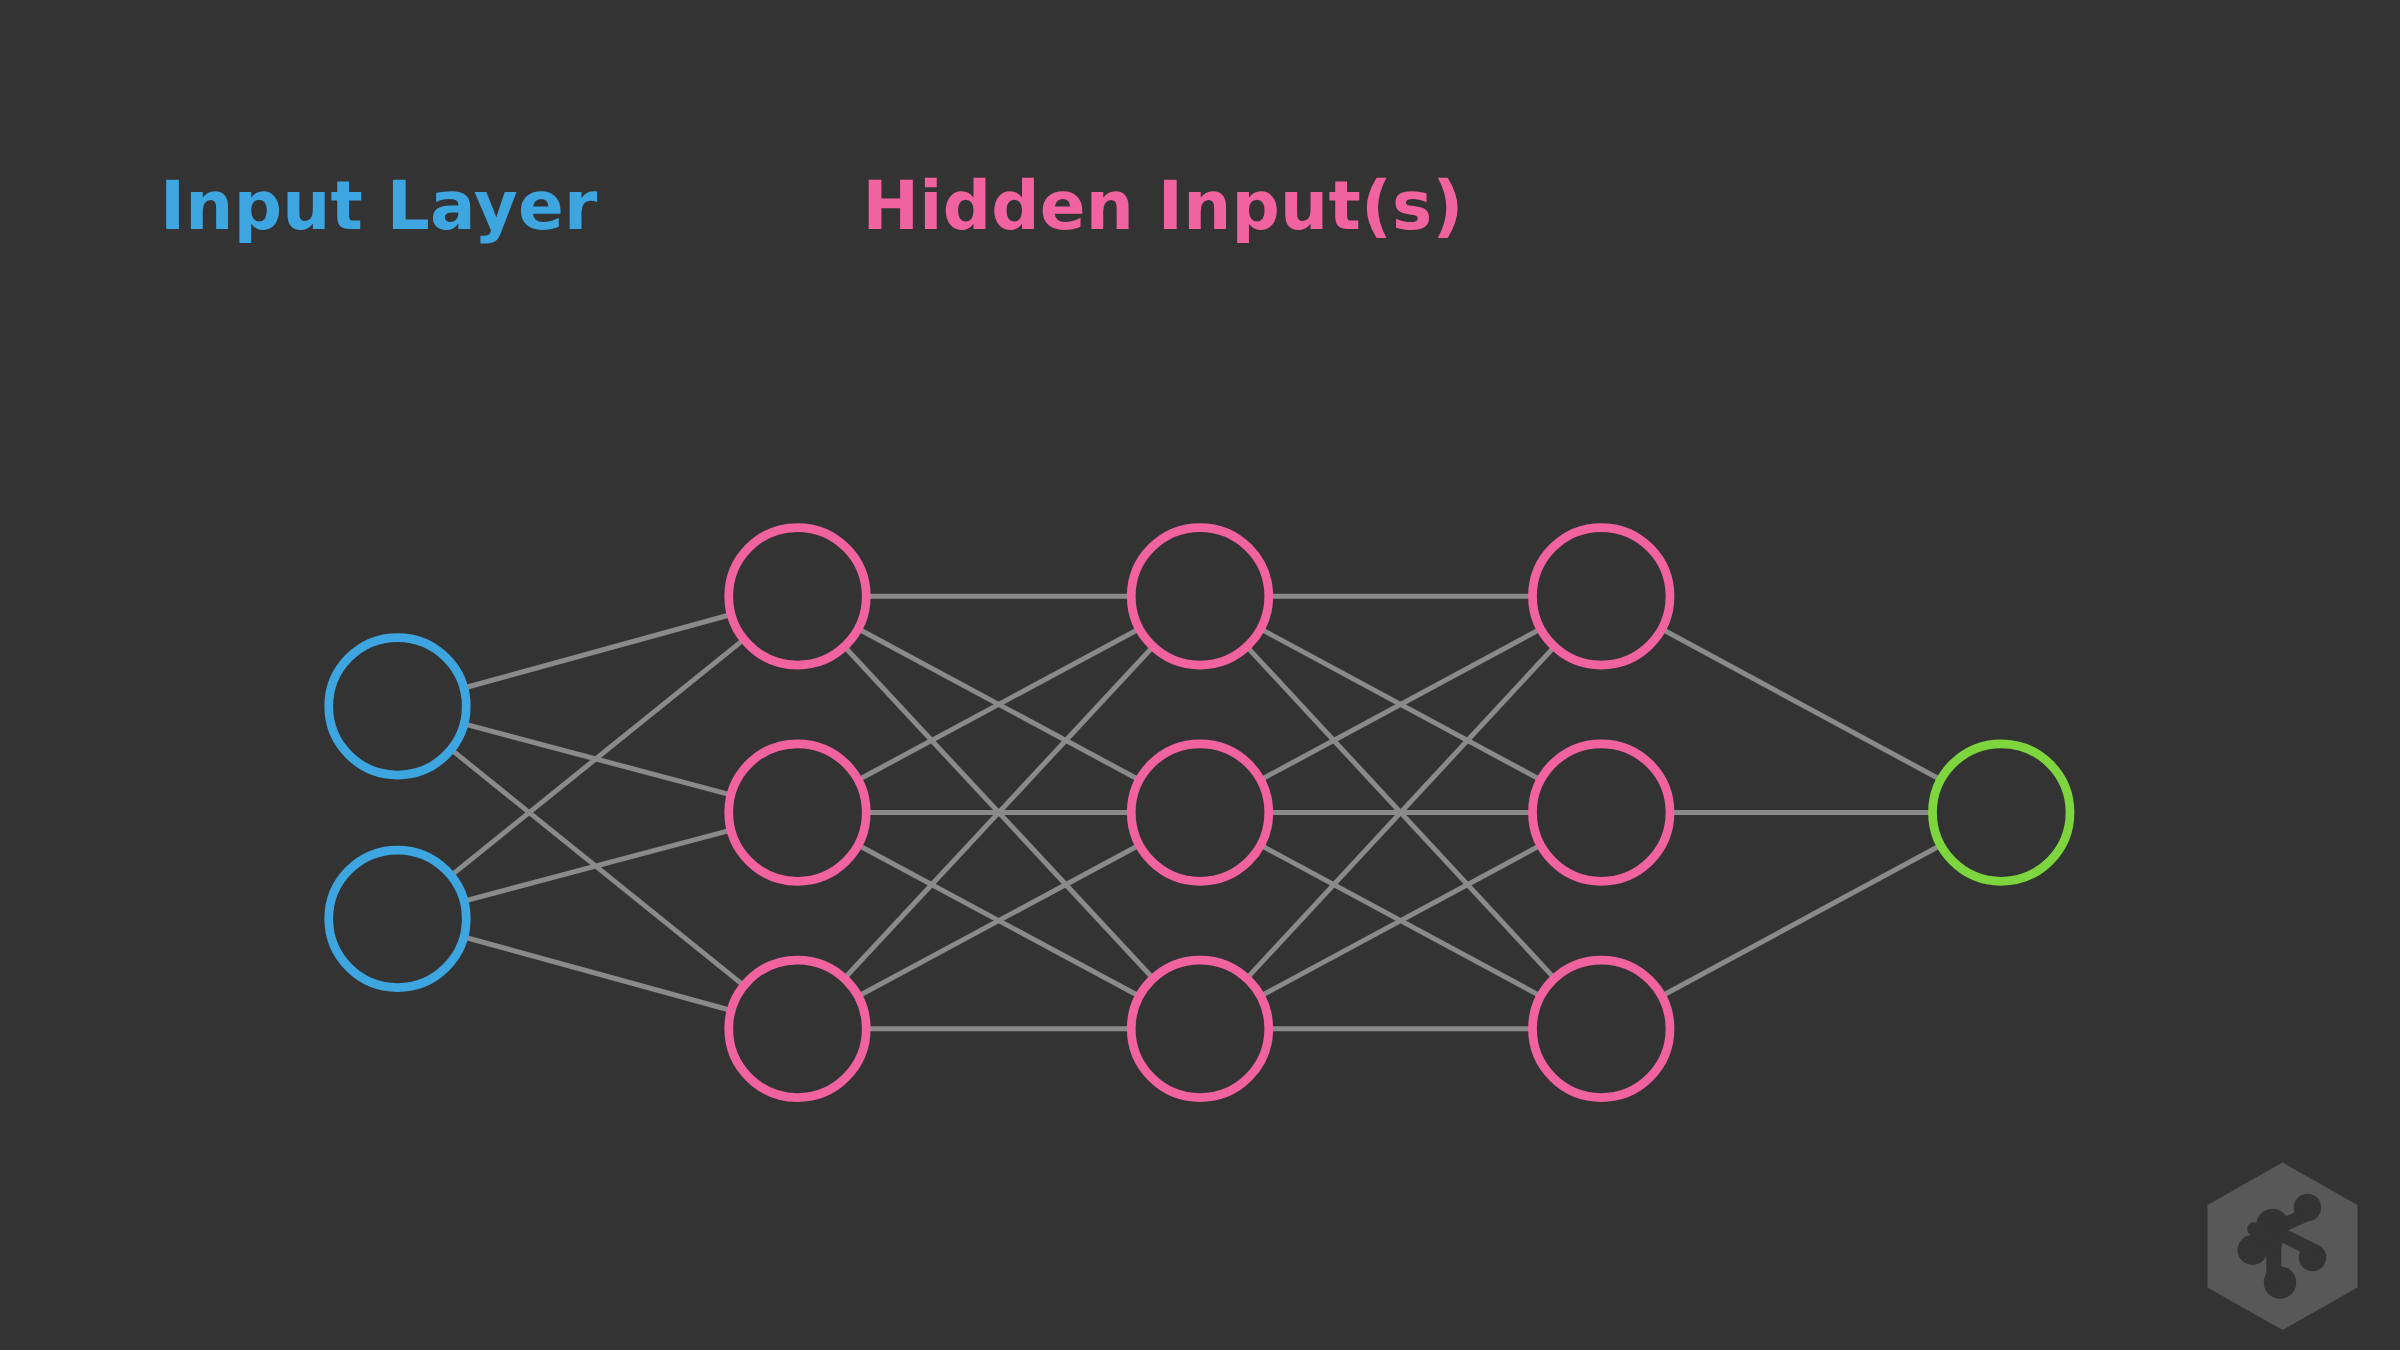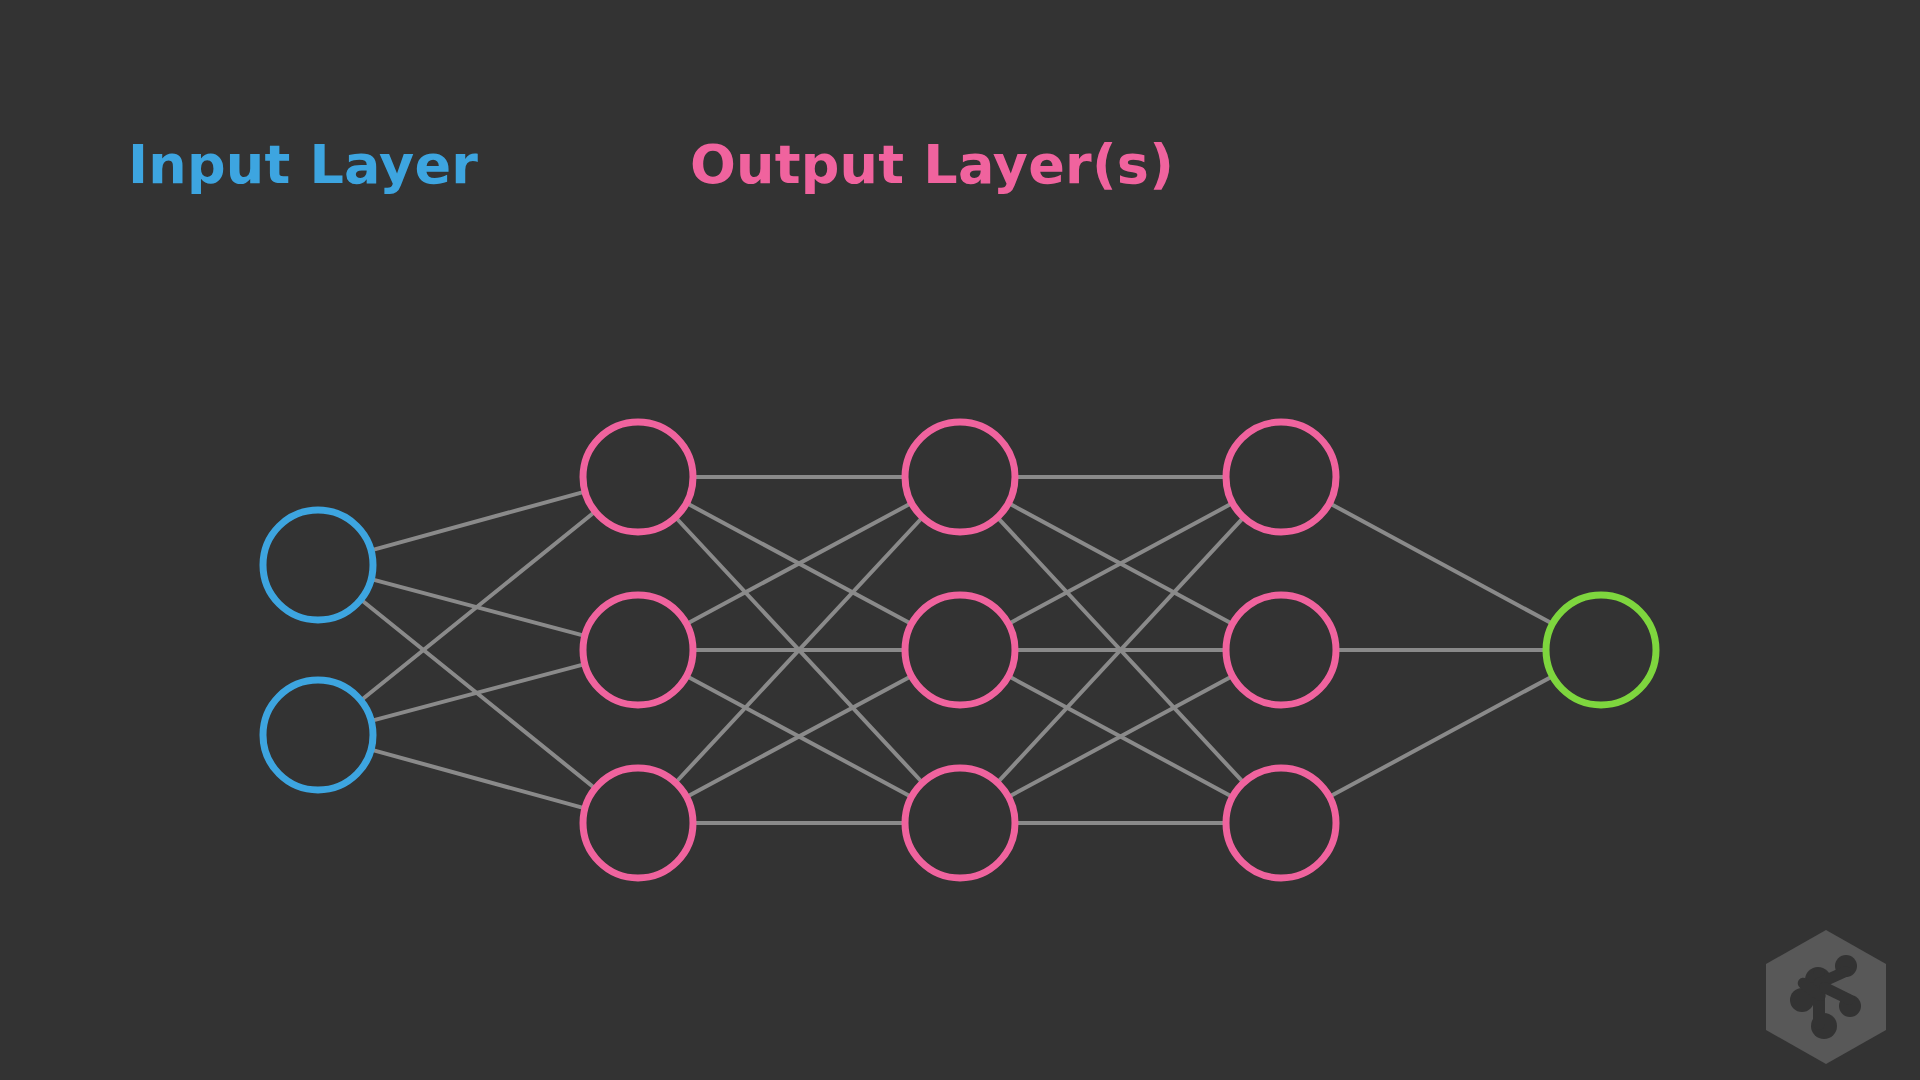--- a/index.html
+++ b/index.html
@@ -97,21 +97,21 @@
         <circle cx="960" cy="823" r="55" fill="none" stroke="#f0639e" stroke-width="7"></circle>
         <circle cx="1281" cy="477" r="55" fill="none" stroke="#f0639e" stroke-width="7"></circle>
         <circle cx="1281" cy="650" r="55" fill="none" stroke="#f0639e" stroke-width="7"></circle>
         <circle cx="1281" cy="823" r="55" fill="none" stroke="#f0639e" stroke-width="7"></circle>
         <circle cx="1601" cy="650" r="55" fill="none" stroke="#7ed63e" stroke-width="7"></circle>
       </g>
   </svg>
 
   <div class="layer-title" id="title-input">Input Layer</div>
 
-  <div class="layer-title" id="title-hidden">Output Layer(s)</div>
+  <div class="layer-title" id="title-hidden">Hidden Input(s)</div>
 
 
   <svg id="watermark" viewBox="0 0 128 138">
     <path d="M64 2 L124 36 L124 102 L64 136 L4 102 L4 36 Z" fill="#585858"></path>
     <g fill="#333333">
       <circle cx="56" cy="52" r="13"></circle>
       <circle cx="84" cy="38" r="11"></circle>
       <circle cx="40" cy="72" r="12"></circle>
       <circle cx="88" cy="78" r="11"></circle>
       <circle cx="62" cy="98" r="13"></circle>

